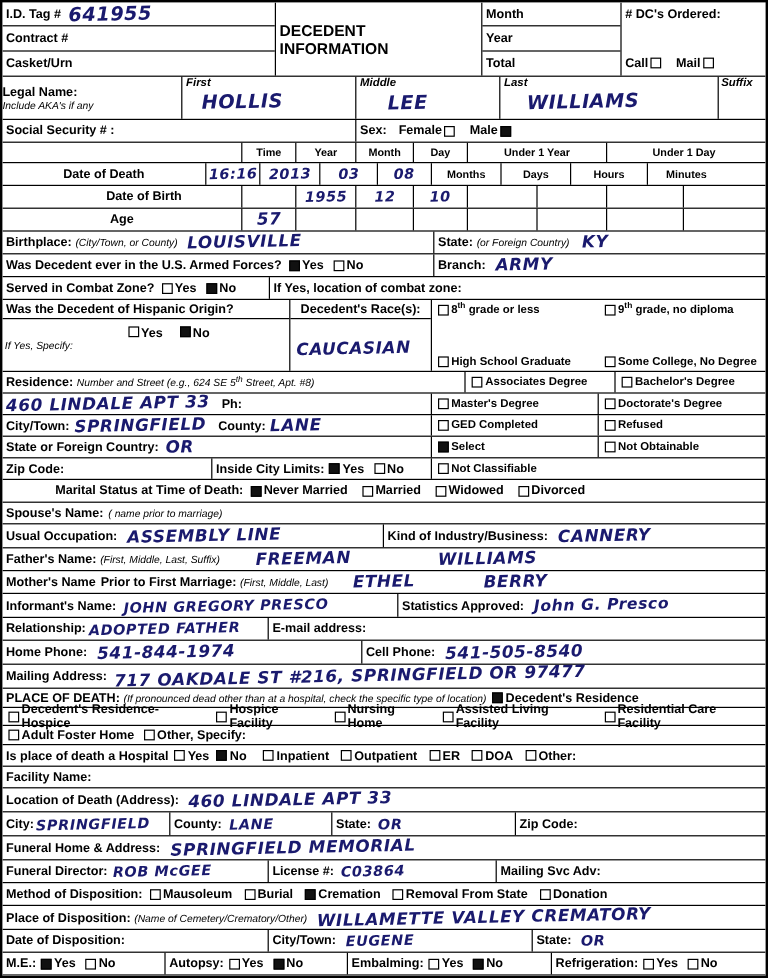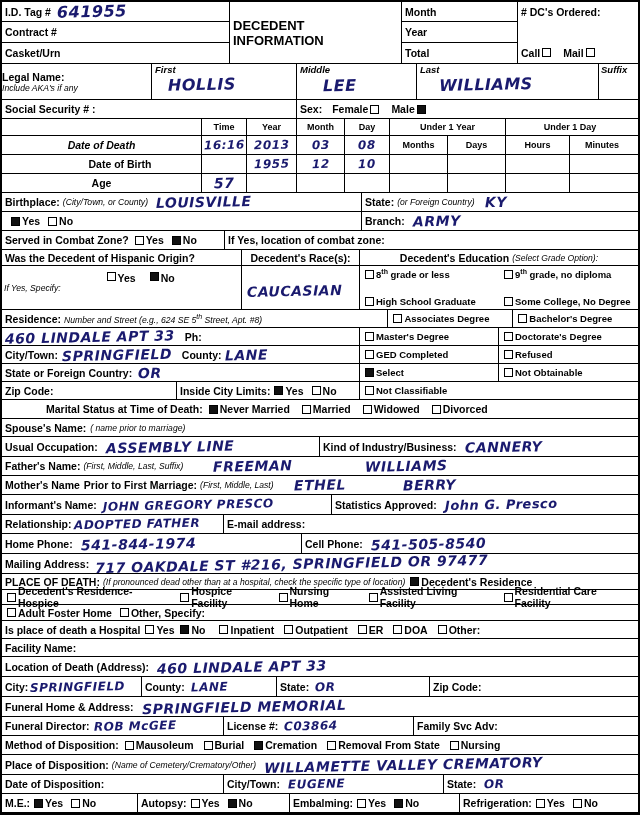--- a/index.html
+++ b/index.html
@@ -114,21 +114,21 @@
     <div class="cell bd-r" style="width:200px;"></div>
     <div class="cell bd-r ctr lblsm" style="width:45px;">Time</div>
     <div class="cell bd-r ctr lblsm" style="width:50px;">Year</div>
     <div class="cell bd-r ctr lblsm" style="width:48px;">Month</div>
     <div class="cell bd-r ctr lblsm" style="width:45px;">Day</div>
     <div class="cell bd-r ctr lblsm" style="width:116px;">Under 1 Year</div>
     <div class="cell ctr lblsm" style="width:128px;">Under 1 Day</div>
   </div>
 
   <div class="row" style="height:19px;">
-    <div class="cell bd-r ctr lbl" style="width:200px;font-style:italic;">Date of Death</div>
+    <div class="cell bd-r ctr lbl" style="width:170px;">Date of Death</div>
     <div class="cell bd-r ctr" style="width:45px;">
         <span class="hw sm">16:16</span>
       </div>
     <div class="cell bd-r ctr" style="width:50px;">
         <span class="hw sm">2013</span>
       </div>
     <div class="cell bd-r ctr" style="width:48px;">
         <span class="hw sm">03</span>
       </div>
     <div class="cell bd-r ctr" style="width:45px;">
@@ -190,20 +190,21 @@
     </div>
     <div class="cell" style="width:276px;">
       <span class="lbl">State:</span>
       <span class="ital" style="margin-left:3px;">(or Foreign Country)</span>
       <span class="hw" style="margin-left:10px;">KY</span>
     </div>
   </div>
 
   <div class="row" style="height:19px;">
     <div class="cell bd-r" style="width:360px;">
+      <span class="lbl">Was Decedent ever in the U.S. Armed Forces?</span>
       <span class="box f" style="margin-left:6px;"></span>
       <span class="lbl">Yes</span>
       <span class="box" style="margin-left:8px;"></span>
       <span class="lbl">No</span>
     </div>
     <div class="cell" style="width:276px;">
       <span class="lbl">Branch:</span>
       <span class="hw" style="margin-left:8px;">ARMY</span>
     </div>
   </div>
@@ -241,24 +242,20 @@
     </div>
 
     <div class="cell bd-r" style="width:118px;padding:0;flex-direction:column;align-items:stretch;">
       <div class="cell lbl" style="height:16px;border-bottom:1px solid #000;justify-content:center;">Decedent's Race(s):</div>
       <div class="cell" style="flex:1;">
         <span class="hw" style="margin-left:2px;margin-top:6px;">CAUCASIAN</span>
       </div>
     </div>
 
     <div class="cell" style="width:278px;padding:0;flex-direction:column;align-items:stretch;">
-      <div class="cell" style="height:16px;border-bottom:1px solid #000;justify-content:center;">
-        <span class="lbl">Decedent's Education</span>
-        <span class="ital" style="margin-left:3px;">(Select Grade Option):</span>
-      </div>
       <div style="flex:1;display:flex;flex-direction:column;justify-content:space-between;padding:1px 0 1px 0;">
         <div style="display:flex;">
           <div class="cell" style="width:139px;">
               <span class="box"></span>
               <span class="lbl" style="font-size:9.5px;">8<span class="sup">th</span> grade or less</span>
             </div>
           <div class="cell" style="width:139px;">
               <span class="box"></span>
               <span class="lbl" style="font-size:9.5px;">9<span class="sup">th</span> grade, no diploma</span>
             </div>
@@ -545,38 +542,38 @@
   <div class="row" style="height:19px;">
     <div class="cell bd-r" style="width:222px;">
       <span class="lbl">Funeral Director:</span>
       <span class="hw sm" style="margin-left:4px;">ROB McGEE</span>
     </div>
     <div class="cell bd-r" style="width:190px;">
       <span class="lbl">License #:</span>
       <span class="hw sm" style="margin-left:6px;">C03864</span>
     </div>
     <div class="cell" style="width:224px;">
-      <span class="lbl">Family Svc Adv:</span>
+      <span class="lbl">Mailing Svc Adv:</span>
       <span class="hw sm" style="margin-left:6px;"></span>
     </div>
   </div>
 
   <div class="row" style="height:19px;">
     <div class="cell" style="width:636px;">
       <span class="lbl">Method of Disposition:</span>
       <span class="box" style="margin-left:6px;"></span>
       <span class="lbl">Mausoleum</span>
       <span class="box" style="margin-left:10px;"></span>
       <span class="lbl">Burial</span>
       <span class="box f" style="margin-left:10px;"></span>
       <span class="lbl">Cremation</span>
       <span class="box" style="margin-left:10px;"></span>
       <span class="lbl">Removal From State</span>
       <span class="box" style="margin-left:10px;"></span>
-      <span class="lbl">Nursing</span>
+      <span class="lbl">Donation</span>
     </div>
   </div>
 
   <div class="row" style="height:20px;">
     <div class="cell" style="width:636px;">
       <span class="lbl">Place of Disposition:</span>
       <span class="ital" style="margin-left:3px;">(Name of Cemetery/Crematory/Other)</span>
       <span class="hw" style="margin-left:8px;">WILLAMETTE VALLEY CREMATORY</span>
     </div>
   </div>

